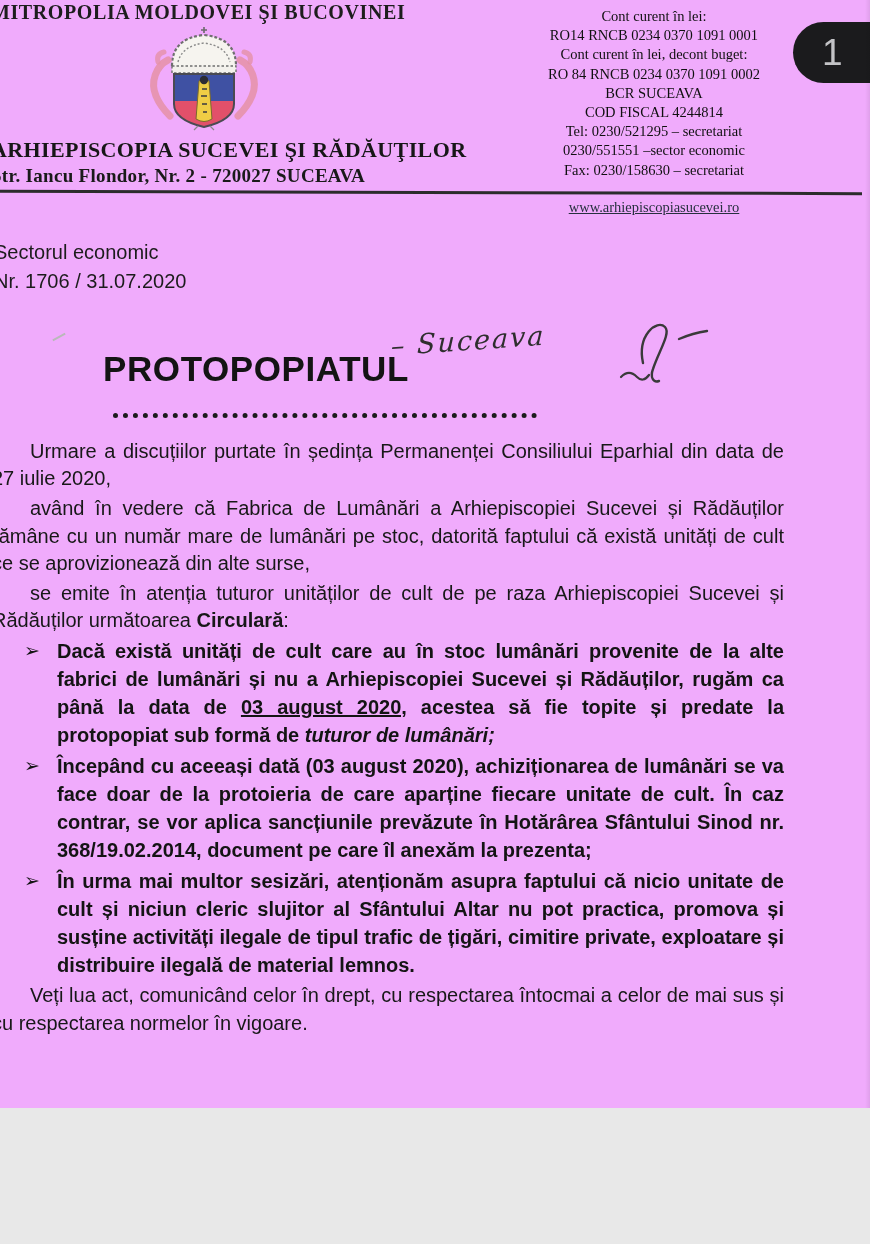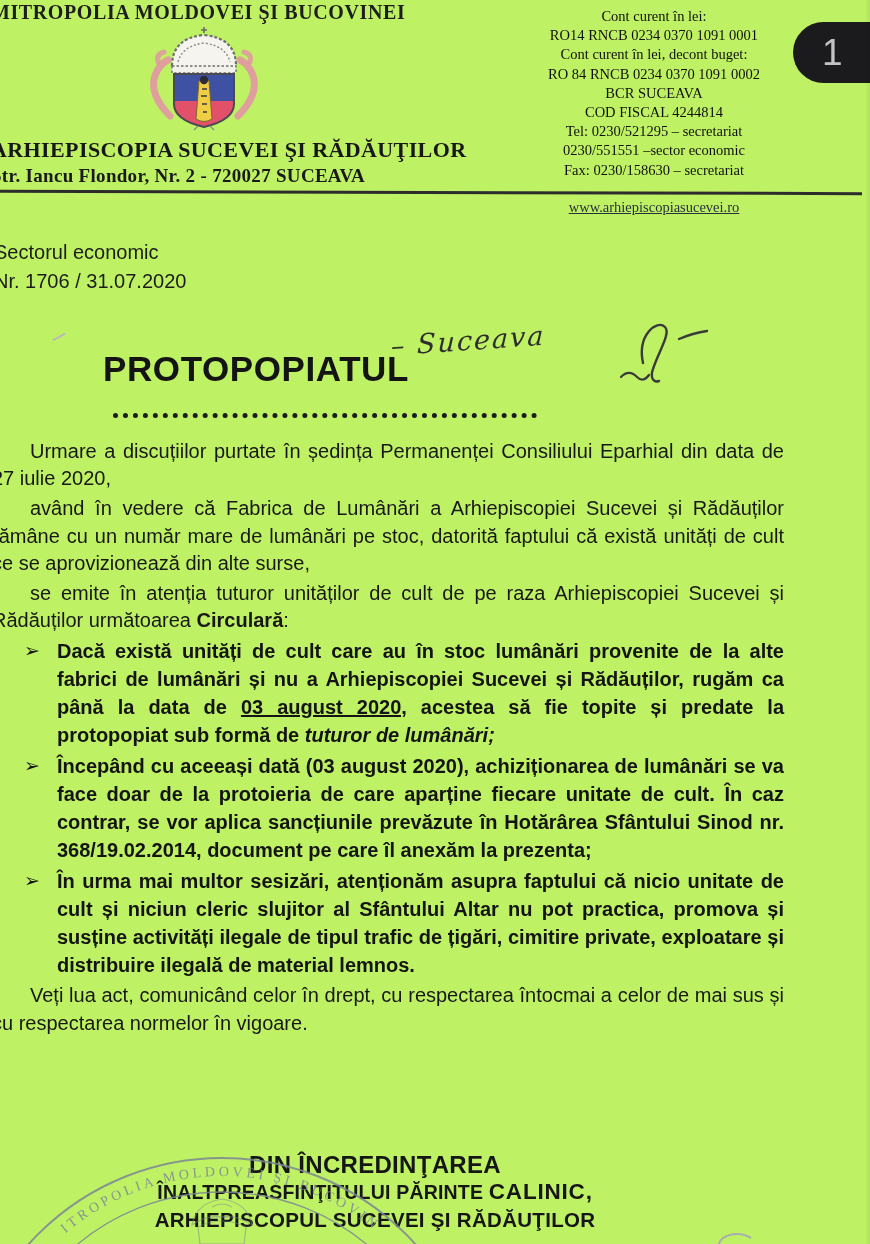--- a/index.html
+++ b/index.html
@@ -1,18 +1,18 @@
 <!DOCTYPE html>
 <html lang="ro"><head>
 <meta charset="utf-8">
 <style>
   html,body{margin:0;padding:0;background:#e8e8e8;}
   .page{
-    position:relative;width:870px;height:1244px;margin:0 auto;
-    background:#bef264;overflow:hidden;
+    position:relative;width:870px;height:1108px;margin:0 auto;
+    background:#f0abfc;overflow:hidden;
     font-family:"Liberation Sans",sans-serif;color:#161616;
   }
   
   .lh-metropolia{
     position:absolute;left:-9px;top:1px;white-space:nowrap;
     font-family:"Liberation Serif",serif;font-weight:bold;
     font-size:20px;letter-spacing:.6px;color:#1d1d1d;
   }
   .crest{position:absolute;left:142px;top:26px;}
   .lh-archdiocese{

